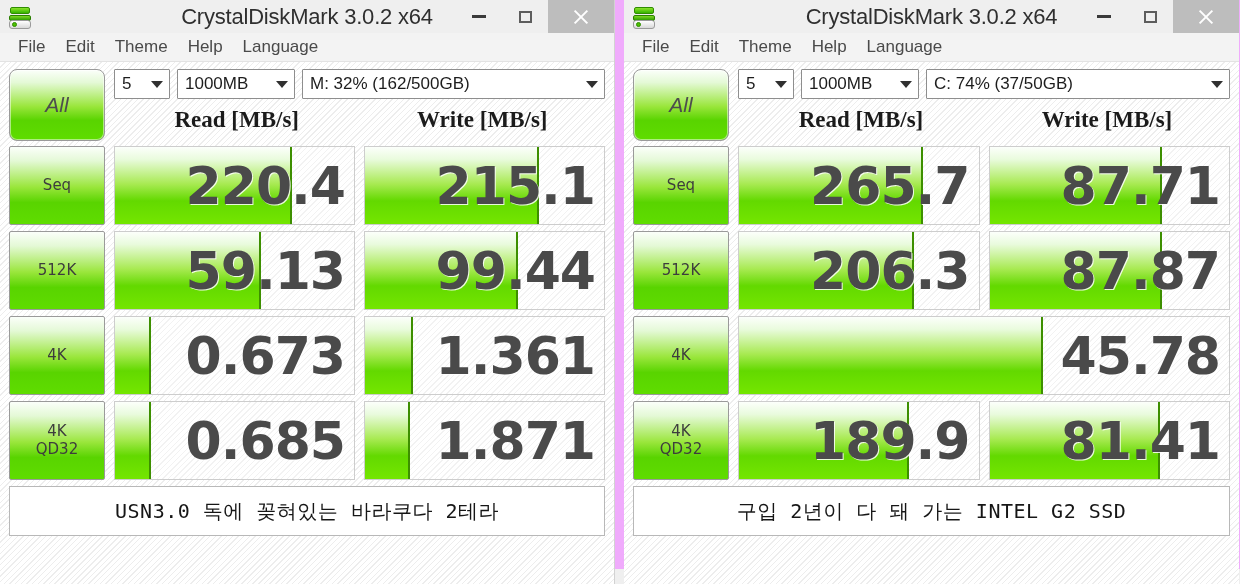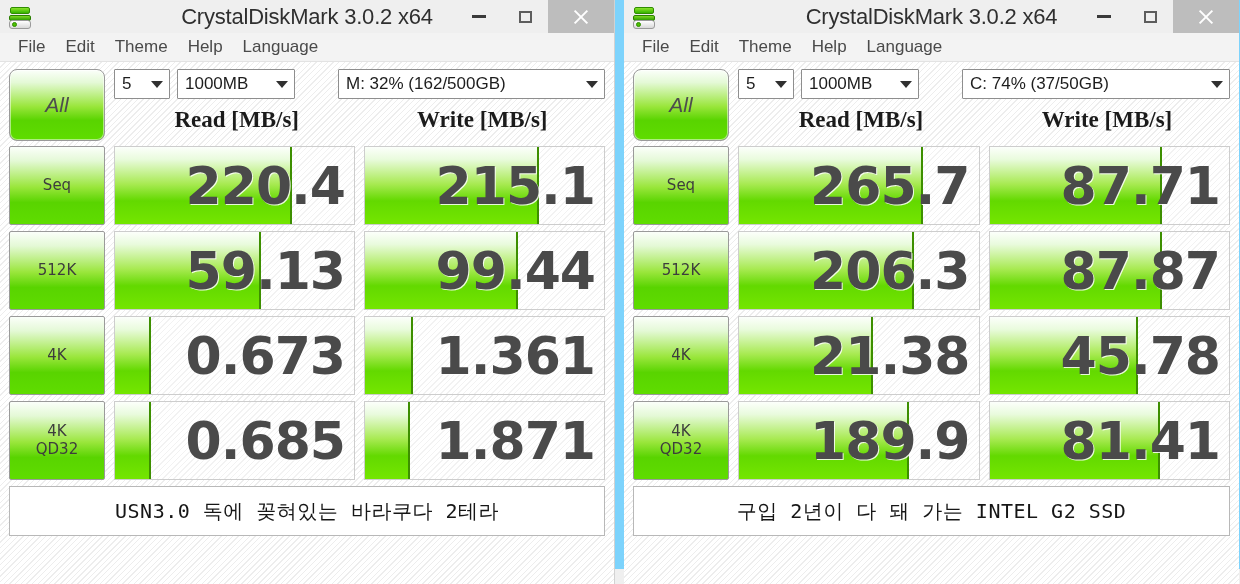--- a/index.html
+++ b/index.html
@@ -3,21 +3,21 @@
 <meta charset="utf-8">
 <style>
   html,body{margin:0;padding:0;}
   body{
     width:1240px;height:584px;overflow:hidden;
     background:#efefef;
     font-family:"Liberation Sans", sans-serif;
     -webkit-font-smoothing:antialiased;
   }
   .desktop{
-    width:1240px;height:569px;display:flex;position:relative;background:#7dd3fc;
+    width:1240px;height:569px;display:flex;position:relative;background:#f0abfc;
   }
 
   
   .window{
     width:615px;height:584px;position:relative;
     background:#f0f0f0;
     display:flex;flex-direction:column;
     box-sizing:border-box;
   }
   .window.left{border-right:1px solid #d2d2d2;}
@@ -102,21 +102,21 @@
   .ctrlcol{flex:1 1 auto;margin-left:9px;}
   .selrow{display:flex;gap:7px;height:30px;}
   .sel{
     height:30px;box-sizing:border-box;
     border:1px solid #8e8e8e;background:#ffffff;border-radius:1px;
     display:flex;align-items:center;justify-content:space-between;
     padding:0 6px 0 7px;font-size:17px;color:#1d1d1d;
   }
   .sel.count{width:56px;}
   .sel.size{width:118px;}
-  .sel.drive{flex:1 1 auto;margin-left:36px;}
+  .sel.drive{flex:1 1 auto;}
   .chev{
     width:0;height:0;border-left:6px solid transparent;border-right:6px solid transparent;
     border-top:7px solid #303030;margin-left:6px;flex:0 0 auto;
   }
   .hdrrow{display:flex;margin-top:8px;}
   .hdr{
     flex:1 1 0;text-align:center;font-size:23px;font-weight:bold;color:#1b1b1b;
     font-family:Liberation Serif, serif;
   }
 
@@ -398,24 +398,20 @@
           </div>
         </div>
 
         <div class="row">
           <div class="rowlbl">
             <span>4K</span>
             <span></span>
           </div>
           <div class="cells">
             <div class="cell">
-              <div class="fill" style="width: 56%;"></div>
-              <div class="val">21.38</div>
-            </div>
-            <div class="cell">
               <div class="fill" style="width: 62%;"></div>
               <div class="val">45.78</div>
             </div>
           </div>
         </div>
 
         <div class="row">
           <div class="rowlbl">
             <span>4K</span>
             <span>QD32</span>

